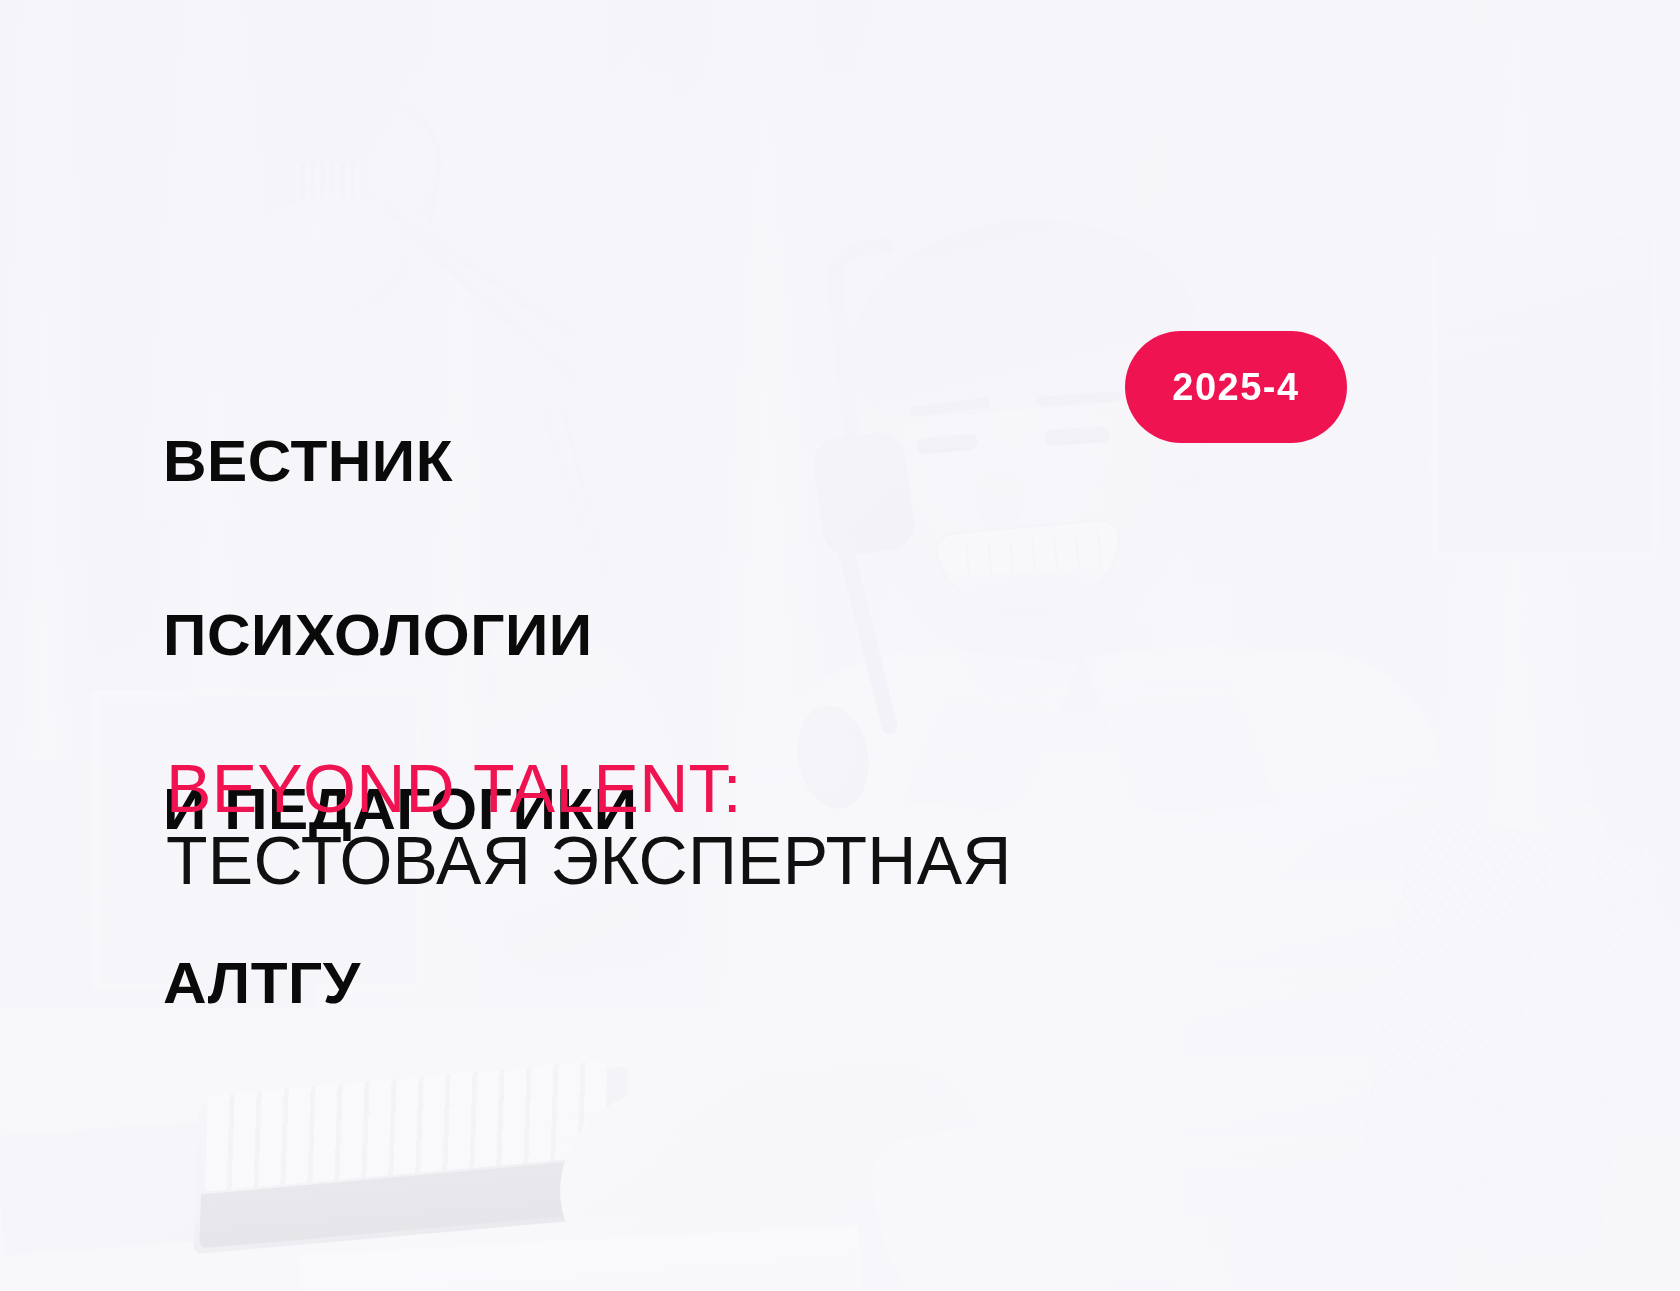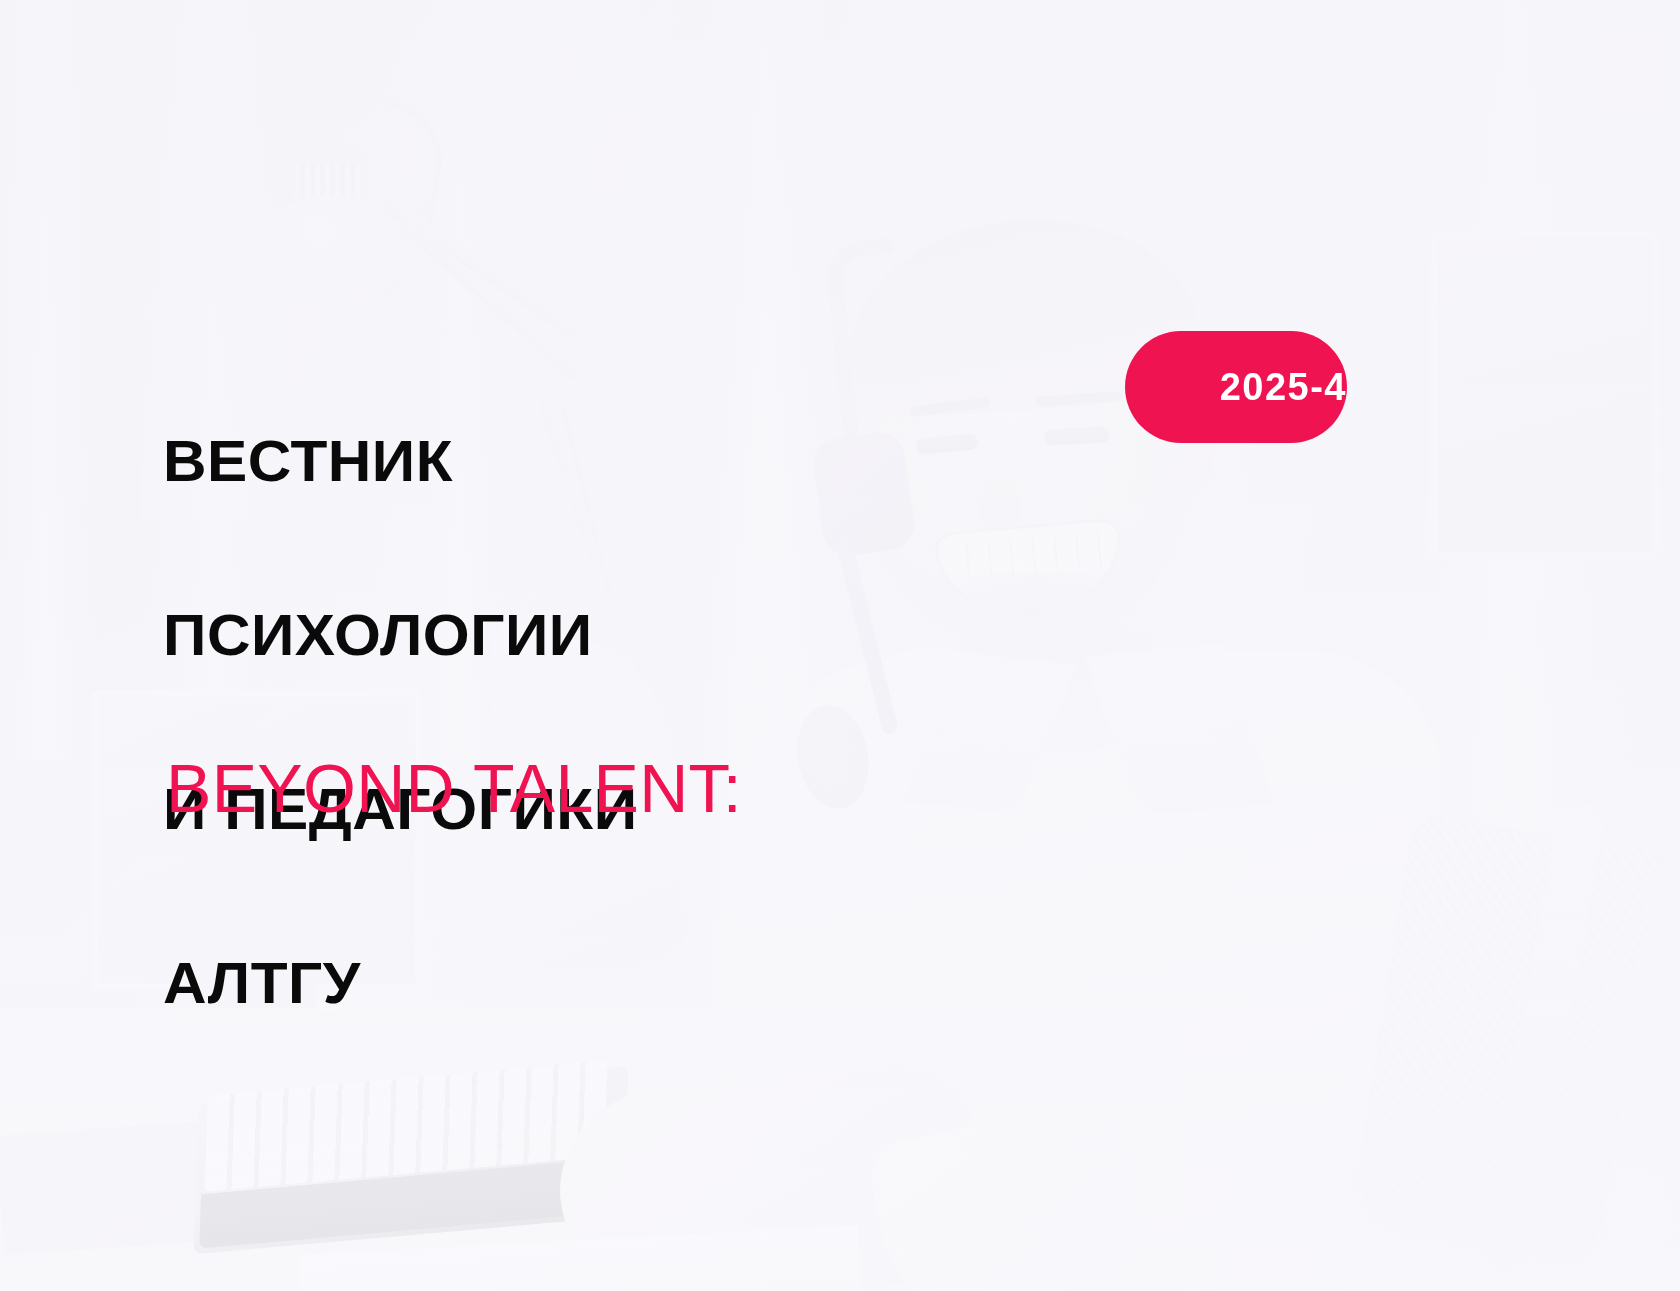--- a/index.html
+++ b/index.html
@@ -336,21 +336,21 @@
     white-space:pre;
   }
   #masthead .ml { display:block; }
 
   #issue-badge {
     position:absolute;
     left:1125px; top:331px;
     width:222px; height:112px;
     background:#f01351;
     border-radius:56px;
-    display:flex; align-items:center; justify-content:flex-end;
+    display:flex; align-items:center; justify-content:center;
   }
   #issue-badge .label {
     color:#ffffff;
     font-weight:800;
     font-size:38px;
     letter-spacing:1.5px;
     font-family:"Liberation Sans", sans-serif;
   }
 
   #article {
@@ -449,16 +449,17 @@
       <span class="ml">И ПЕДАГОГИКИ</span>
       <span class="ml">АЛТГУ</span>
     </div>
 
     <div id="issue-badge">
       <span class="label">2025-4</span>
     </div>
 
     <div id="article">
       <span class="al pink">BEYOND TALENT:</span>
+      <span class="al dark">ТЕСТОВАЯ ЭКСПЕРТНАЯ</span>
     </div>
 
   </div>
 </div>
 
 </body></html>

